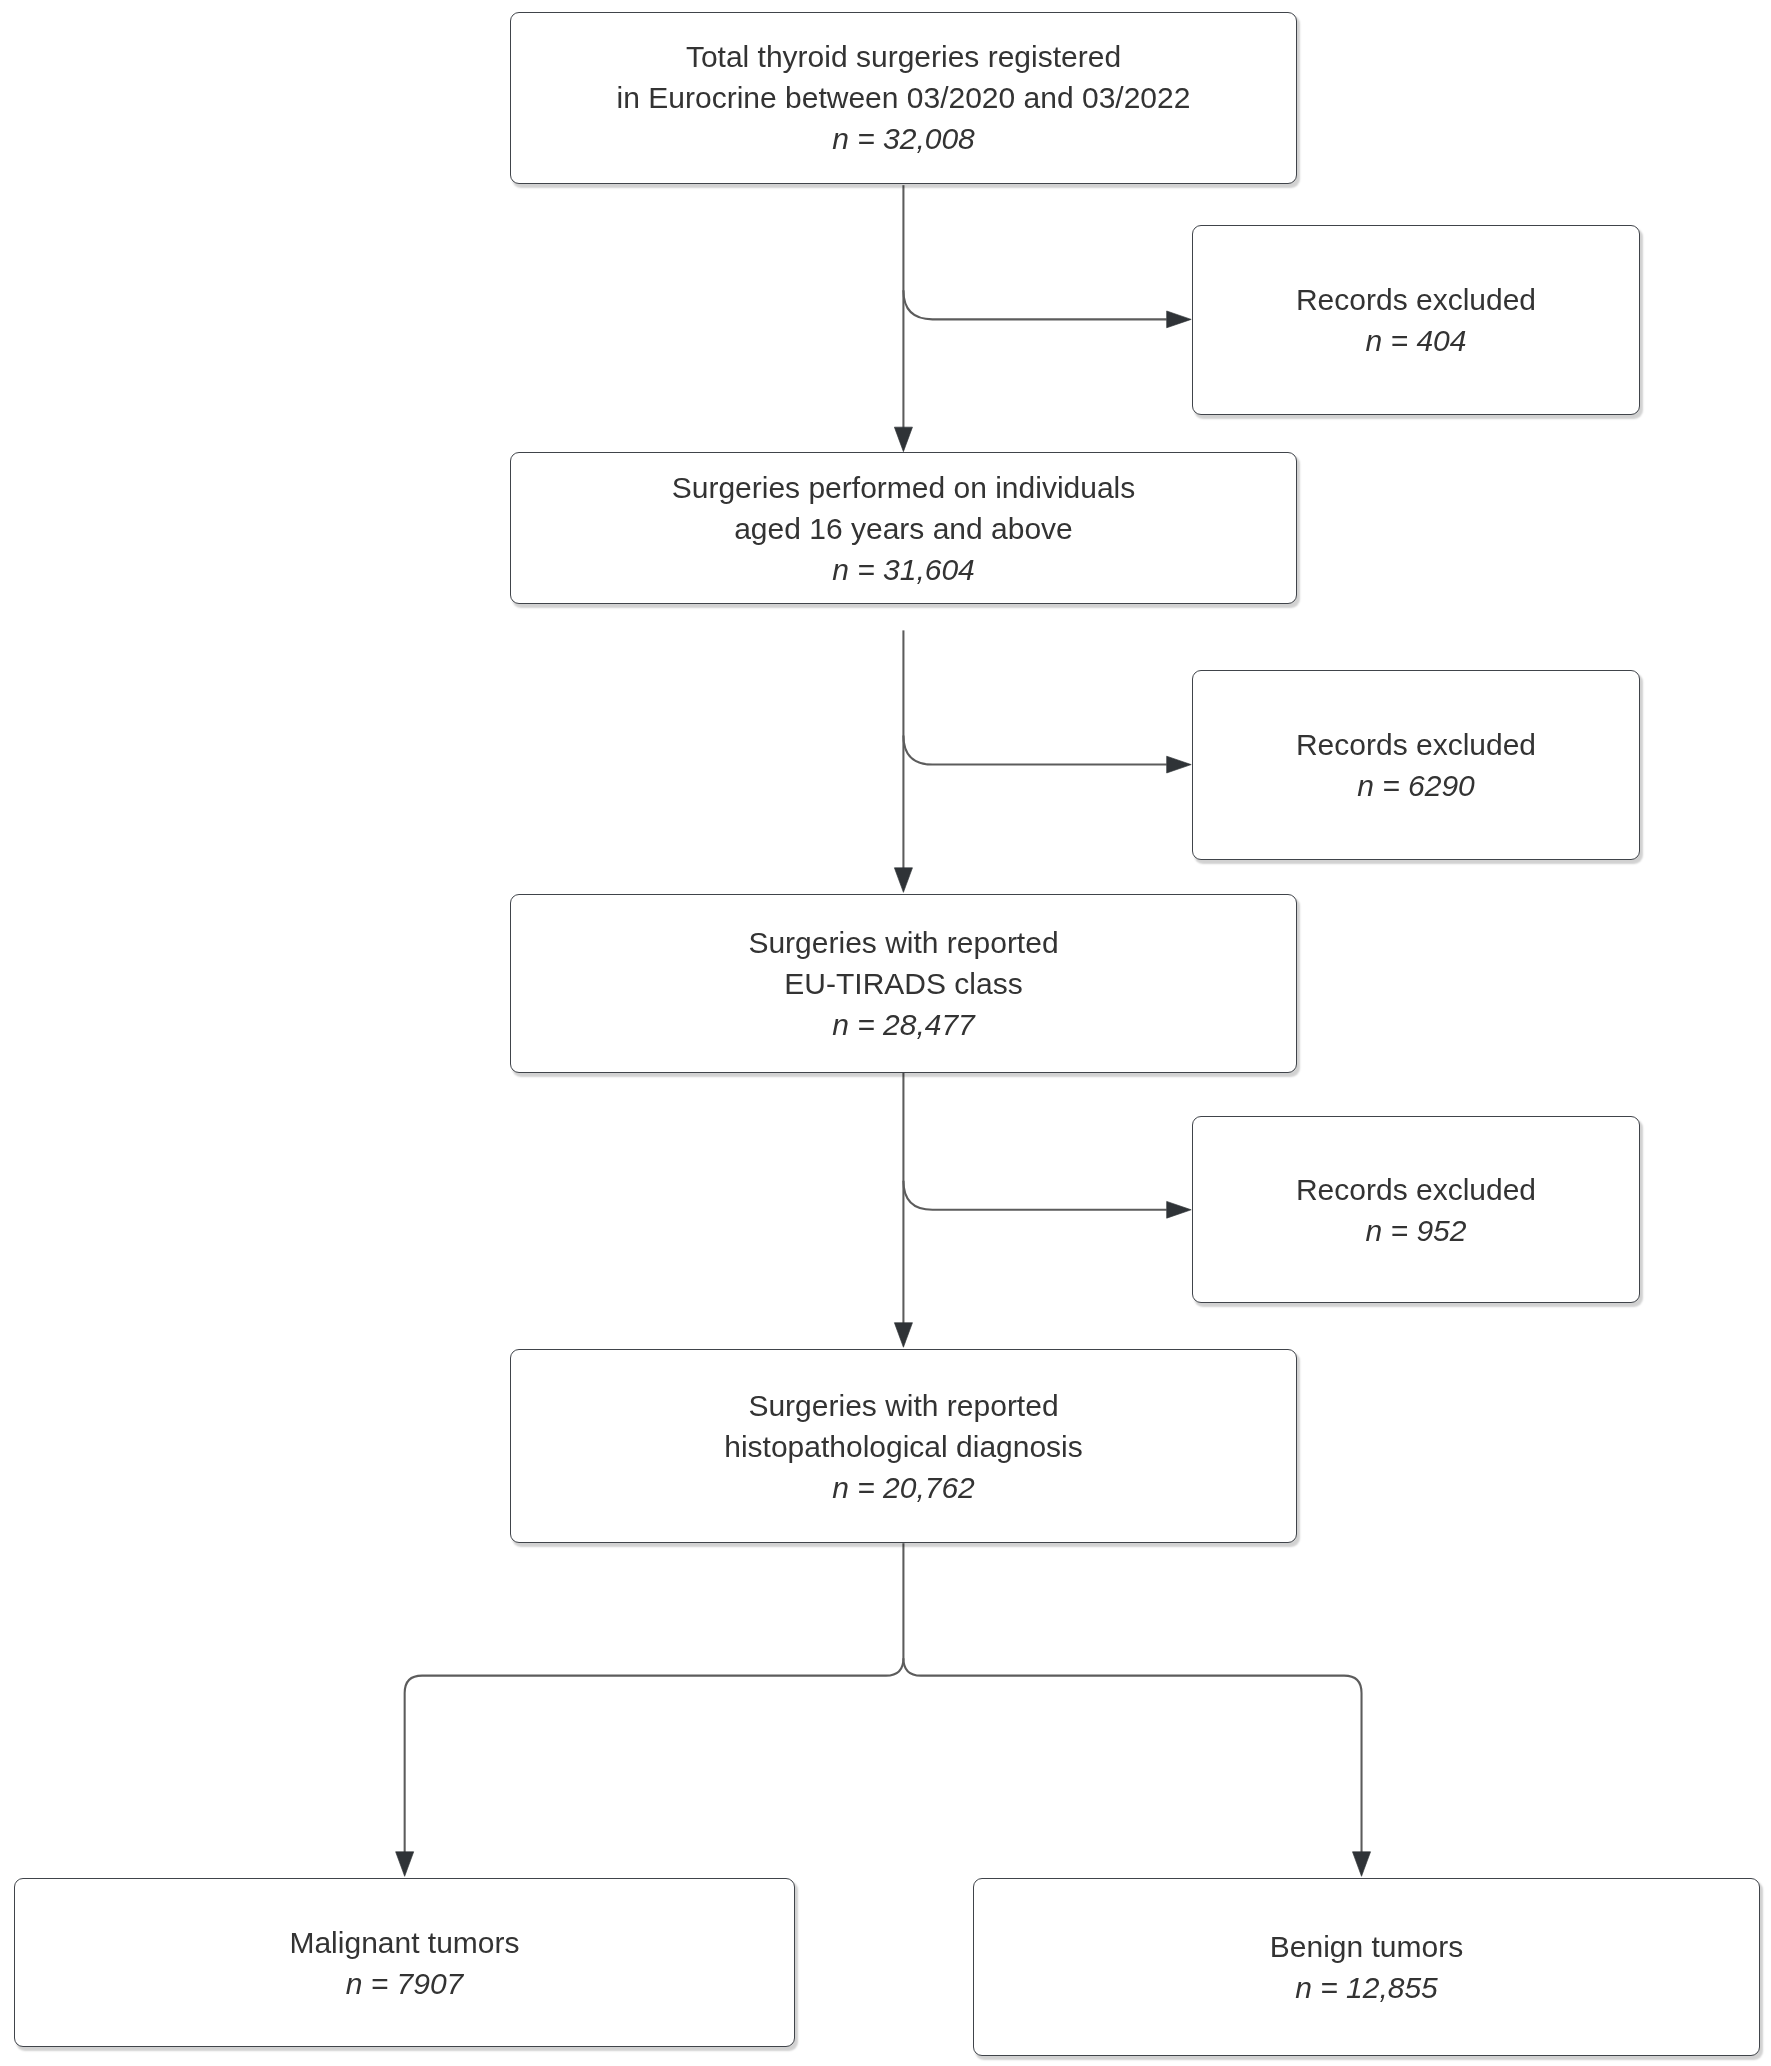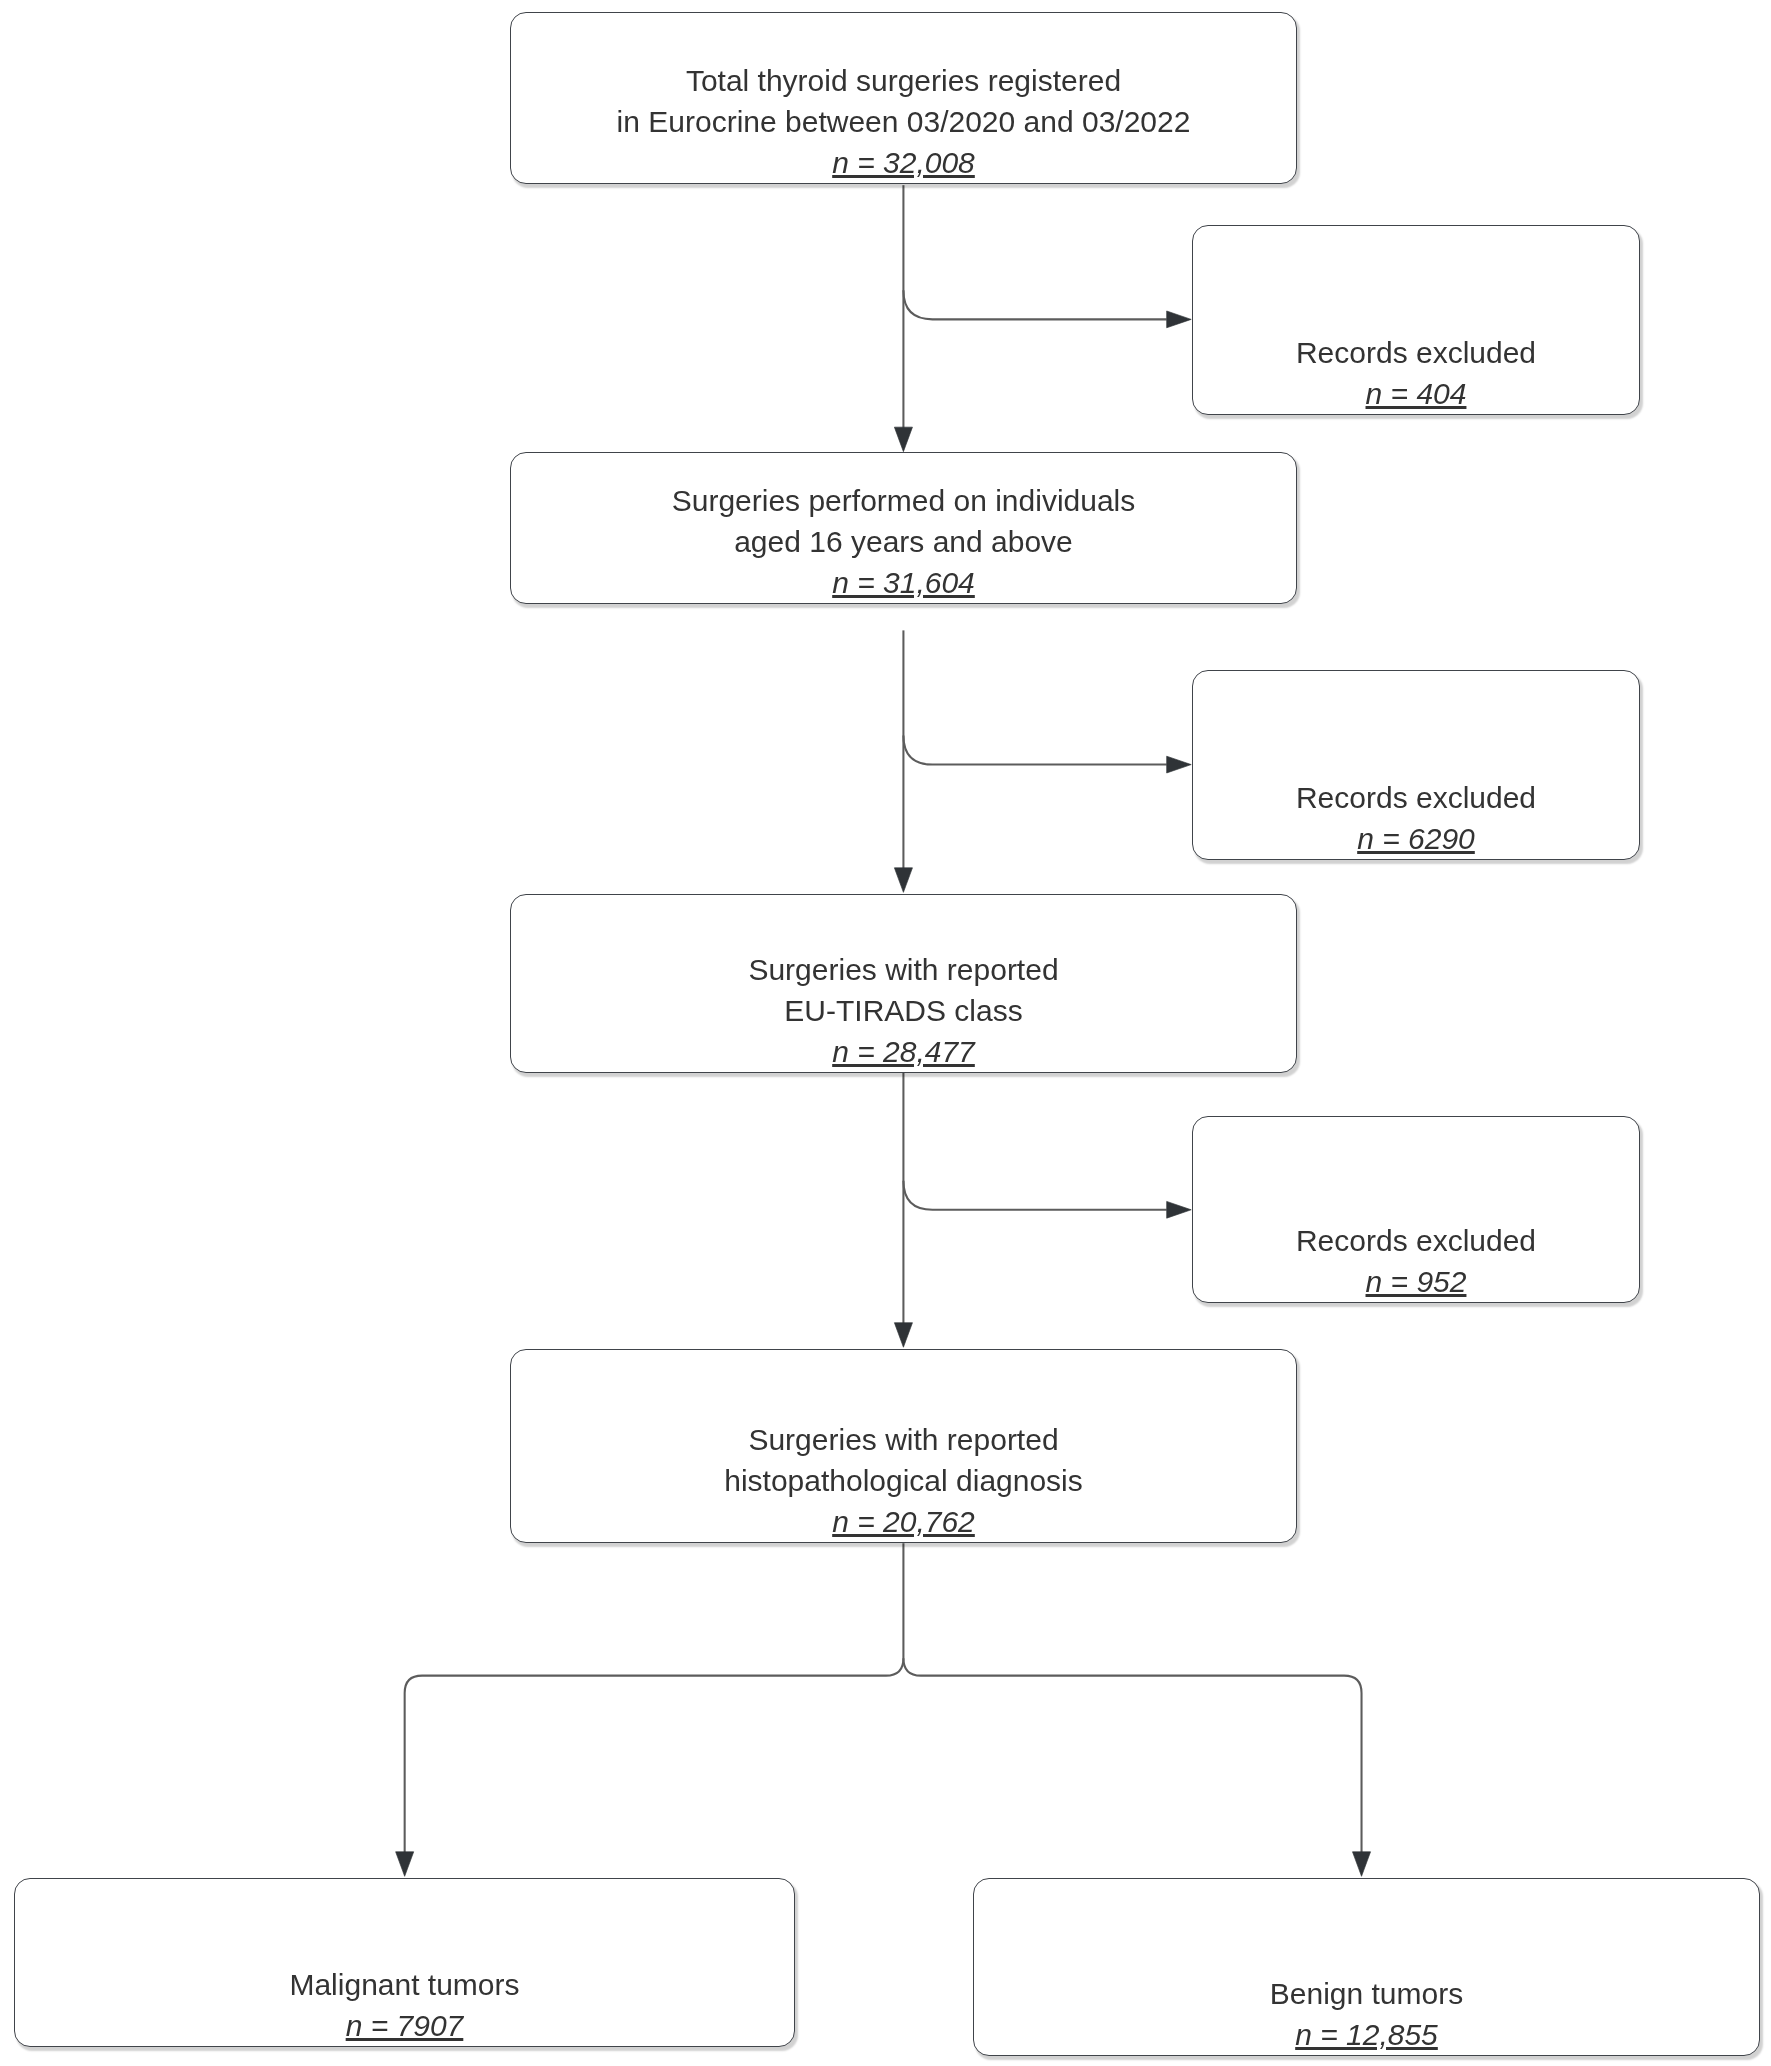--- a/index.html
+++ b/index.html
@@ -24,36 +24,35 @@
   svg.connectors polygon {
     fill: #2f3337;
     stroke: #2f3337;
     stroke-width: 1;
   }
   .node {
     position: absolute;
     box-sizing: border-box;
     background: #ffffff;
     border: 1.9px solid #40444a;
-    border-radius: 16px;
+    border-radius: 9px;
     box-shadow: 2.6px 3.2px 1.9px rgba(0,0,0,0.18);
     display: flex;
-    align-items: flex-end;
+    align-items: center;
     justify-content: center;
     text-align: center;
     color: #333333;
   }
   .node .label {
     font-size: 30px;
     line-height: 41px;
     white-space: nowrap;
   }
   .node .count {
     font-style: italic;
-    text-decoration: underline;
   }
 </style>
 </head>
 <body>
 
 <div class="canvas">
 
   <svg class="connectors" viewBox="0 0 2746 3202" xmlns="http://www.w3.org/2000/svg">
 
     <path d="M1400 287 V664"></path>

